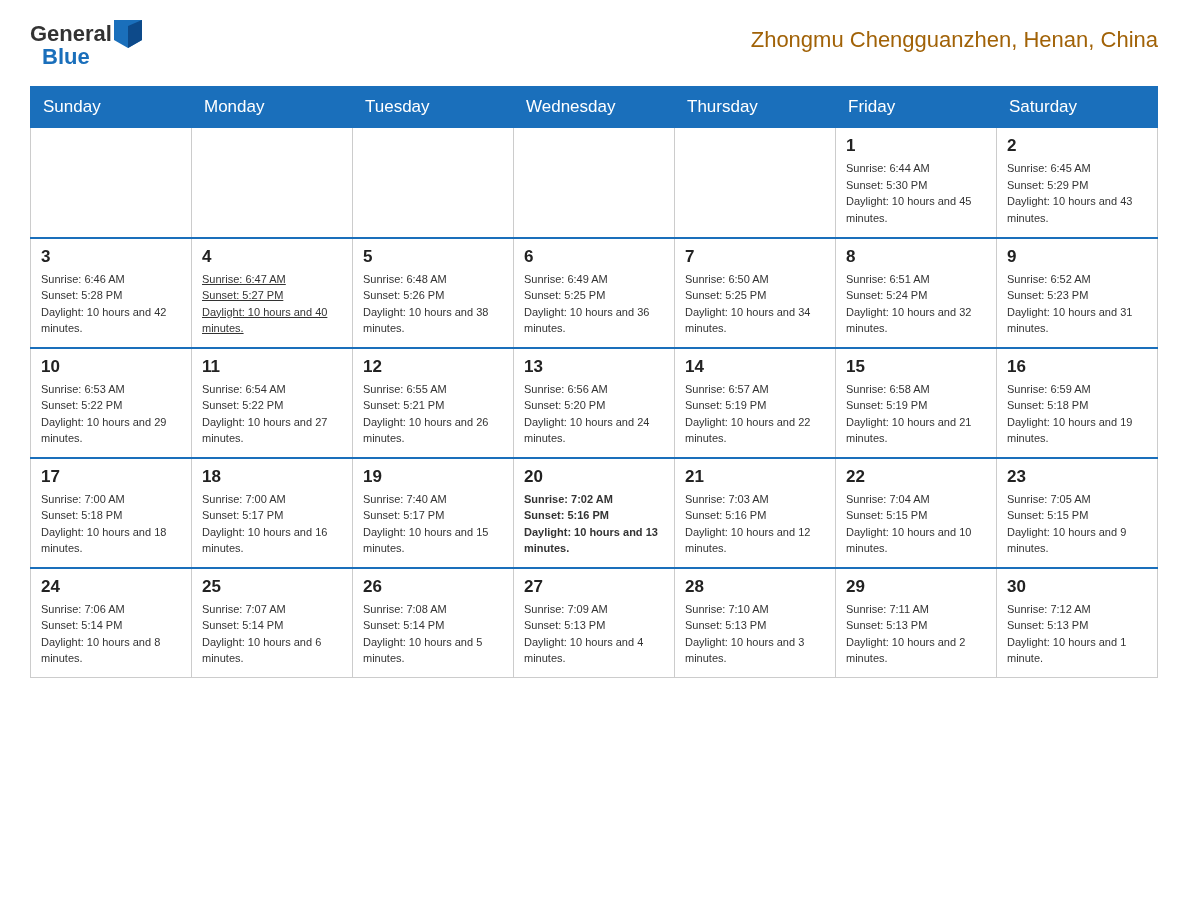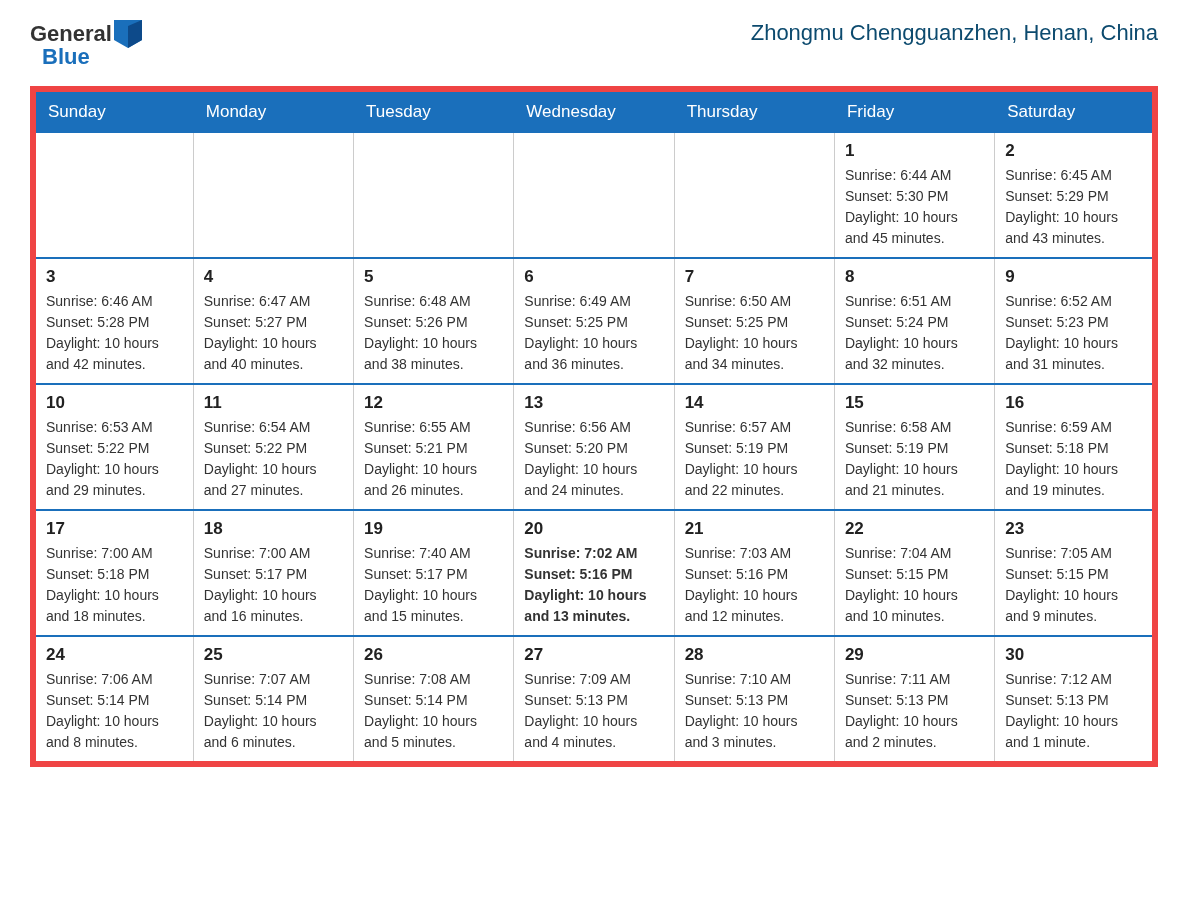--- a/index.html
+++ b/index.html
@@ -40,27 +40,27 @@
       text-align: right;
     }
     .month-title {
       font-size: 52px;
       font-weight: bold;
       color: #222;
       line-height: 1.1;
     }
     .location {
       font-size: 22px;
-      color: #0c4a6e;
-      margin-top: 0;
+      color: #a16207;
+      margin-top: 7px;
     }
     .calendar {
       width: 100%;
       border-collapse: collapse;
-      border: 6px solid #ef4444;
+      border: 1px solid #ef4444;
       padding-left: 11px;
     }
     .calendar th {
       background-color: #1a6fbb;
       color: #fff;
       padding: 10px 12px;
       text-align: left;
       font-size: 17px;
       font-weight: normal;
       border: 1px solid #1a6fbb;
@@ -74,21 +74,21 @@
       height: 110px;
     }
     .day-number {
       font-size: 17px;
       font-weight: bold;
       color: #222;
       display: block;
       margin-bottom: 4px;
     }
     .day-info {
-      font-size: 14px;
+      font-size: 11px;
       color: #333;
       line-height: 1.5;
     }
     .empty-cell {
       background: #fff;
     }
     .row-separator td {
       border-top: 2px solid #1a6fbb;
     }
   </style>
@@ -147,21 +147,21 @@
       </tr>
       <tr class="row-separator">
         <td>
           <span class="day-number">3</span>
           <div class="day-info" style="white-space: pre-line;">Sunrise: 6:46 AM
 Sunset: 5:28 PM
 Daylight: 10 hours and 42 minutes.</div>
         </td>
         <td>
           <span class="day-number">4</span>
-          <div class="day-info" style="white-space: pre-line;">Sunrise: 6:47 AM
+          <div class="day-info" style="white-space: pre-line; text-decoration: underline;">Sunrise: 6:47 AM
 Sunset: 5:27 PM
 Daylight: 10 hours and 40 minutes.</div>
         </td>
         <td>
           <span class="day-number">5</span>
           <div class="day-info" style="white-space: pre-line;">Sunrise: 6:48 AM
 Sunset: 5:26 PM
 Daylight: 10 hours and 38 minutes.</div>
         </td>
         <td>

